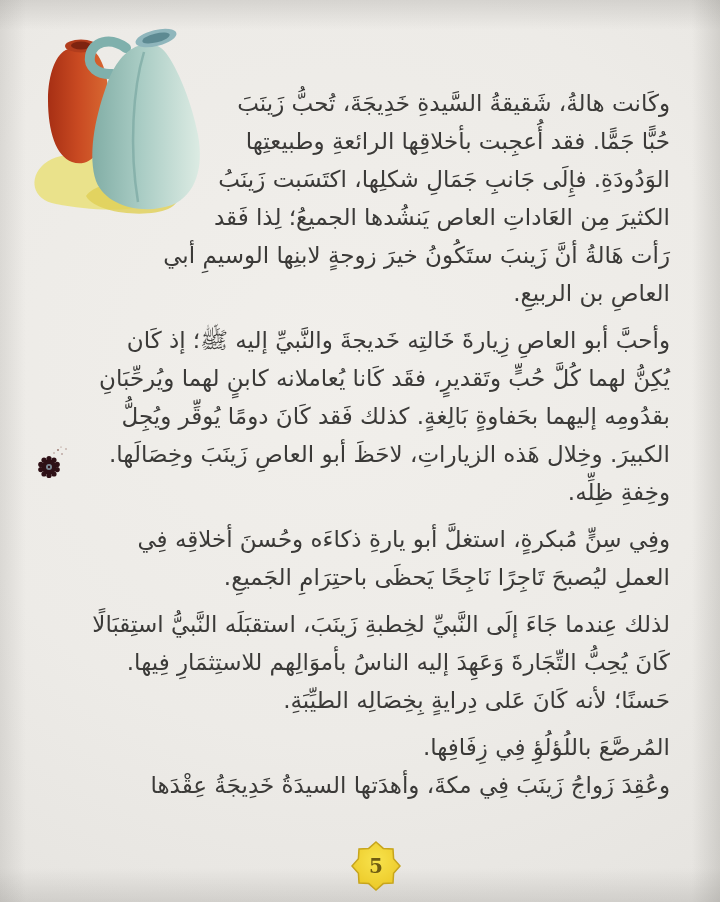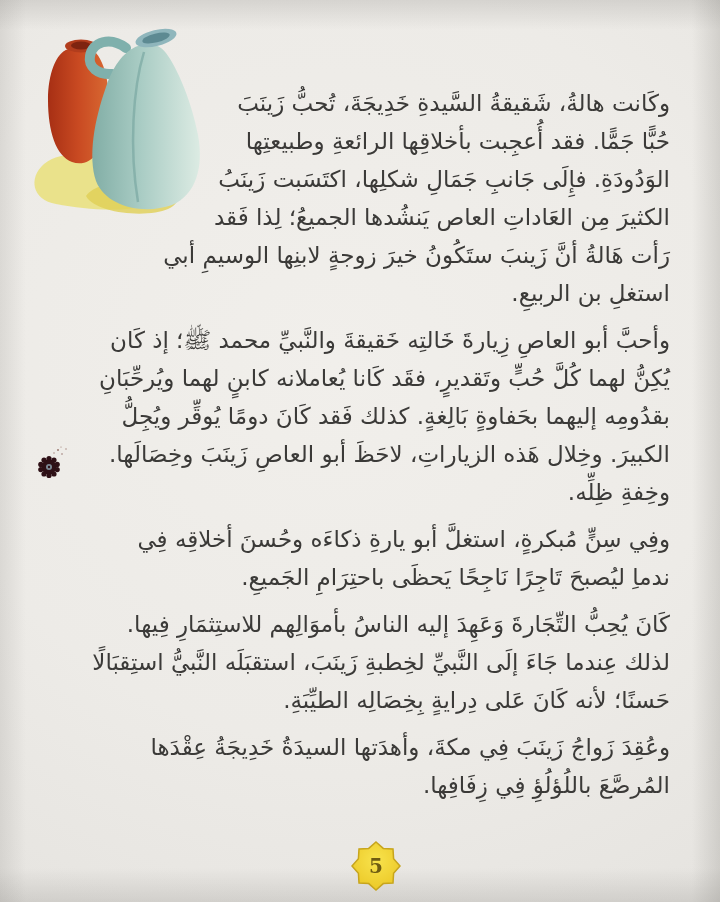--- a/index.html
+++ b/index.html
@@ -109,45 +109,45 @@
 
   <div class="text-area" dir="rtl" lang="ar">
     <div class="illus-spacer"></div>
 
     <div class="para">
       <span class="line">وكَانت هالةُ، شَقيقةُ السَّيدةِ خَدِيجَةَ، تُحبُّ زَينَبَ</span>
       <span class="line">حُبًّا جَمًّا. فقد أُعجِبت بأخلاقِها الرائعةِ وطبيعتِها</span>
       <span class="line">الوَدُودَةِ. فإِلَى جَانبِ جَمَالِ شكلِها، اكتَسَبت زَينَبُ</span>
       <span class="line">الكثيرَ مِن العَاداتِ العاص يَنشُدها الجميعُ؛ لِذا فَقد</span>
       <span class="line">رَأت هَالةُ أنَّ زَينبَ ستَكُونُ خيرَ زوجةٍ لابنِها الوسيمِ أبي</span>
-      <span class="line">استغلِ بن الربيعِ.</span>
+      <span class="line">العاصِ بن الربيعِ.</span>
     </div>
 
     <div class="para">
-      <span class="line">وأحبَّ أبو العاصِ زِيارةَ خَالتِه خَقيقةَ والنَّبيِّ محمد ﷺ؛ إذ كَان</span>
+      <span class="line">وأحبَّ أبو العاصِ زِيارةَ خَالتِه خَديجةَ والنَّبيِّ إليه ﷺ؛ إذ كَان</span>
       <span class="line">يُكِنُّ لهما كُلَّ حُبٍّ وتَقديرٍ، فقَد كَانا يُعاملانه كابنٍ لهما ويُرحِّبَانِ</span>
       <span class="line">بقدُومِه إليهما بحَفاوةٍ بَالِغةٍ. كذلك فَقد كَانَ دومًا يُوقِّر ويُجِلُّ</span>
       <span class="line">الكبيرَ. وخِلال هَذه الزياراتِ، لاحَظَ أبو العاصِ زَينَبَ وخِصَالَها.</span>
       <span class="line">وخِفةِ ظِلِّه.</span>
     </div>
 
     <div class="para">
       <span class="line">وفِي سِنٍّ مُبكرةٍ، استغلَّ أبو يارةِ ذكاءَه وحُسنَ أخلاقِه فِي</span>
-      <span class="line">ندماِ ليُصبحَ تَاجِرًا نَاجِحًا يَحظَى باحتِرَامِ الجَميعِ.</span>
+      <span class="line">العملِ ليُصبحَ تَاجِرًا نَاجِحًا يَحظَى باحتِرَامِ الجَميعِ.</span>
     </div>
 
     <div class="para">
+      <span class="line">لذلك عِندما جَاءَ إلَى النَّبيِّ لخِطبةِ زَينَبَ، استقبَلَه النَّبيُّ استِقبَالًا</span>
       <span class="line">كَانَ يُحِبُّ التِّجَارةَ وَعَهِدَ إليه الناسُ بأموَالِهم للاستِثمَارِ فِيها.</span>
-      <span class="line">لذلك عِندما جَاءَ إلَى النَّبيِّ لخِطبةِ زَينَبَ، استقبَلَه النَّبيُّ استِقبَالًا</span>
       <span class="line">حَسنًا؛ لأنه كَانَ عَلى دِرايةٍ بِخِصَالِه الطيِّبَةِ.</span>
     </div>
 
     <div class="para">
+      <span class="line">المُرصَّعَ باللُؤلُؤِ فِي زِفَافِها.</span>
       <span class="line">وعُقِدَ زَواجُ زَينَبَ فِي مكةَ، وأهدَتها السيدَةُ خَدِيجَةُ عِقْدَها</span>
-      <span class="line">المُرصَّعَ باللُؤلُؤِ فِي زِفَافِها.</span>
     </div>
   </div>
 
   <div class="page-number">
     <svg viewBox="0 0 52 52" xmlns="http://www.w3.org/2000/svg" width="52" height="52">
       <polygon points="26,2 33.3,8.4 43,9 43.6,18.7 50,26 43.6,33.3 43,43 33.3,43.6 26,50 18.7,43.6 9,43 8.4,33.3 2,26 8.4,18.7 9,9 18.7,8.4" fill="url(#starg2)" stroke="#c7a51d" stroke-width="1.5"></polygon>
       <defs>
         <radialGradient id="starg2" cx="0.5" cy="0.38" r="0.72">
           <stop offset="0" stop-color="#f8e34d"></stop>
           <stop offset="1" stop-color="#eac522"></stop>

